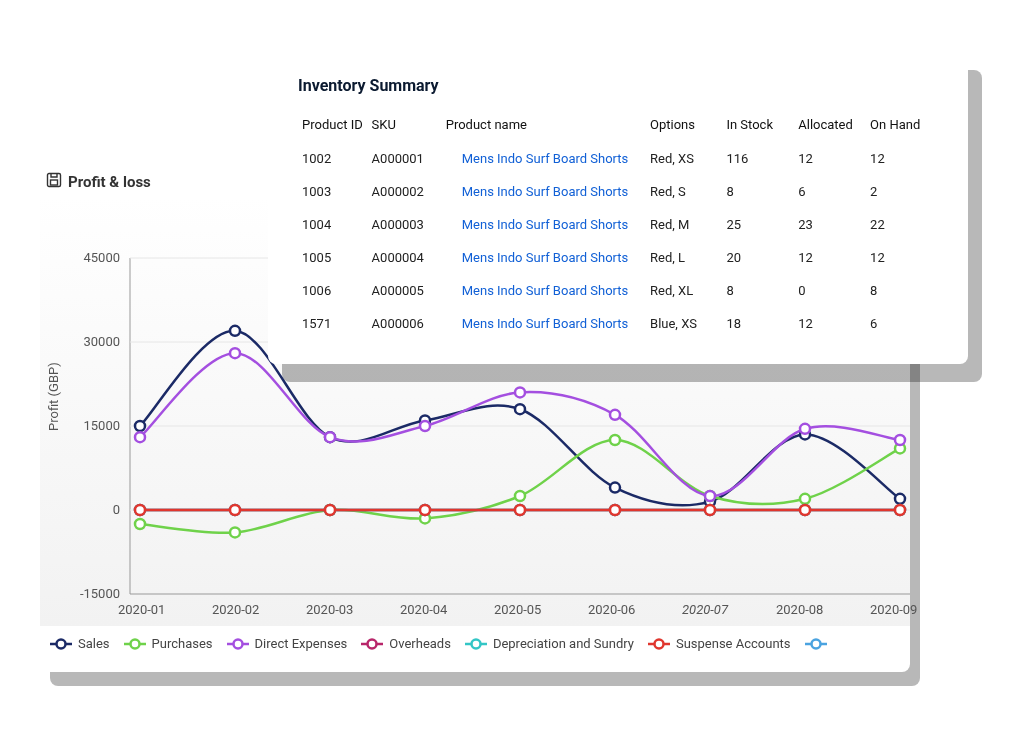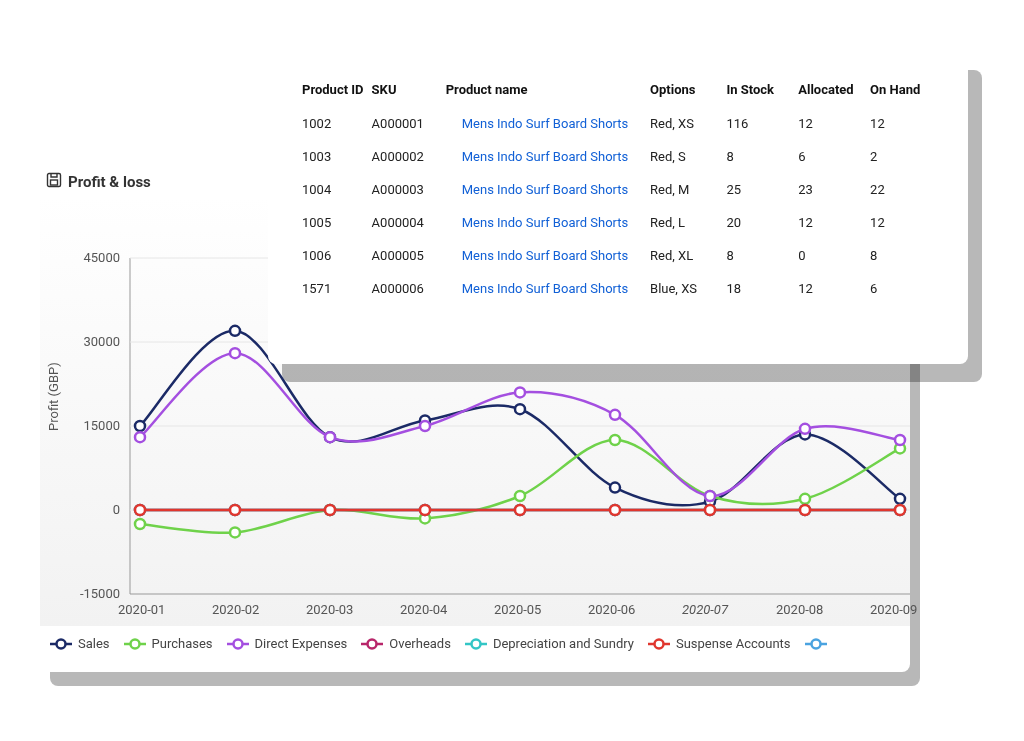--- a/index.html
+++ b/index.html
@@ -94,21 +94,21 @@
     margin-bottom: 16px;
   }
   table.inv {
     width: 100%;
     border-collapse: collapse;
     font-size: 13px;
     table-layout: fixed;
   }
   table.inv th {
     text-align: left;
-    font-weight: 700;
+    font-weight: 400;
     color: #111;
     padding: 6px 4px 10px 4px;
   }
   table.inv td {
     padding: 9px 4px;
     color: #222;
     white-space: nowrap;
     overflow: hidden;
   }
   table.inv td a {
@@ -292,20 +292,21 @@
           <svg width="22" height="12">
             <line x1="0" y1="6" x2="22" y2="6" stroke="#4aa3e0" stroke-width="2.5"></line>
             <circle cx="11" cy="6" r="4.5" fill="#fff" stroke="#4aa3e0" stroke-width="2.5"></circle>
           </svg>
         </span>
       </span>
     </div>
 </div>
 
 <div class="table-card">
+  <div class="table-title">Inventory Summary</div>
   <table class="inv">
     <colgroup>
       <col class="col-pid">
         <col class="col-sku">
         <col class="col-name">
         <col class="col-opt">
       <col class="col-stock">
         <col class="col-alloc">
         <col class="col-hand">
     </colgroup>

